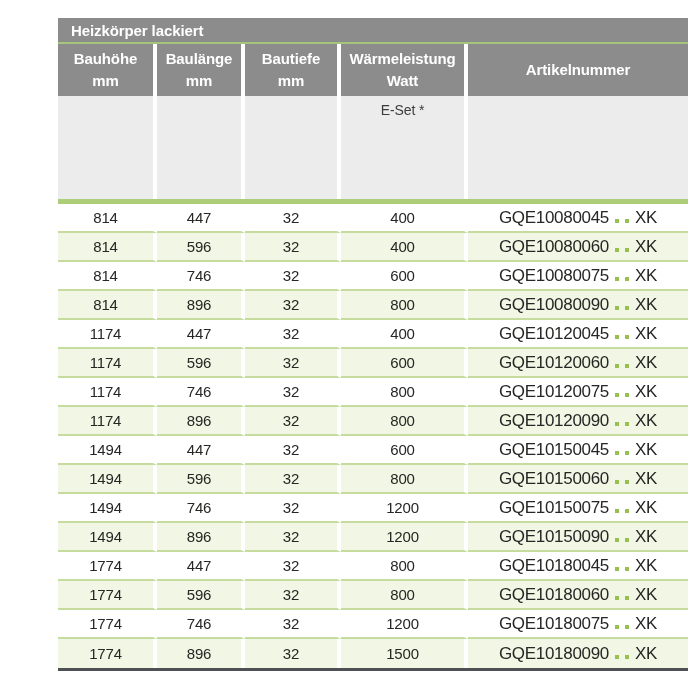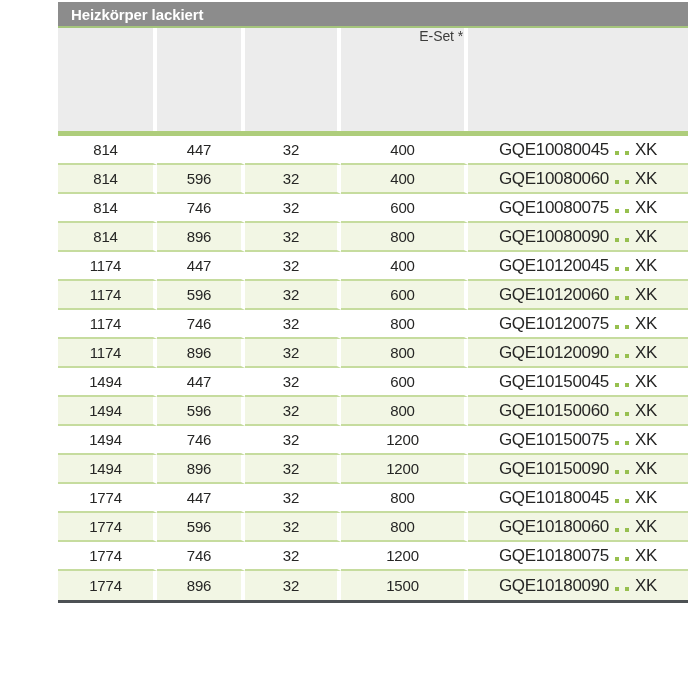--- a/index.html
+++ b/index.html
@@ -15,21 +15,21 @@
     --bottom-border:#4d5154;
   }
   *{box-sizing:border-box;}
   html,body{margin:0;padding:0;}
   body{
     width:700px;height:700px;background:#ffffff;
     font-family:"Liberation Sans", sans-serif;
     position:relative;overflow:hidden;
   }
   .table-wrap{
-    position:absolute;left:58px;top:2px;width:630px;
+    position:absolute;left:58px;top:18px;width:630px;
     border-bottom:3px solid var(--bottom-border);
   }
   table{
     border-collapse:separate;border-spacing:0;
     width:100%;table-layout:fixed;
   }
   
   .gut{border-right:4px solid #ffffff;}
   
   th.title-bar{
@@ -41,21 +41,21 @@
   }
   
   th.hcell{
     height:52px;background:var(--header-bg);color:var(--header-text);
     font-size:15px;font-weight:bold;text-align:center;vertical-align:middle;
     line-height:1.5;padding:0;letter-spacing:-0.1px;
   }
   
   td.sub{
     height:103px;background:var(--subheader-bg);
-    vertical-align:top;padding-top:0;text-align:right;
+    vertical-align:top;padding-top:6px;text-align:center;
     font-size:14px;color:#3c3c3b;letter-spacing:-0.1px;
   }
   
   td.band{height:5px;background:var(--accent-band);padding:0;line-height:0;}
   
   tbody td{
     height:29px;border-bottom:2px solid var(--row-separator);
     text-align:center;vertical-align:middle;
     font-size:15px;color:var(--text-dark);
     background:#ffffff;padding:0;letter-spacing:-0.2px;
@@ -81,20 +81,41 @@
         <col style="width:88px">
         <col style="width:96px">
       <col style="width:127px">
         <col style="width:220px">
     </colgroup>
     <thead>
       <tr>
         <th class="title-bar" colspan="5">Heizkörper lackiert</th>
       </tr>
       <tr>
+        <th class="hcell gut">
+          <div>Bauhöhe</div>
+          <div>mm</div>
+        </th>
+        <th class="hcell gut">
+          <div>Baulänge</div>
+          <div>mm</div>
+        </th>
+        <th class="hcell gut">
+          <div>Bautiefe</div>
+          <div>mm</div>
+        </th>
+        <th class="hcell gut">
+          <div>Wärmeleistung</div>
+          <div>Watt</div>
+        </th>
+        <th class="hcell">
+          <div>Artikelnummer</div>
+        </th>
+      </tr>
+      <tr>
         <td class="sub gut"></td>
         <td class="sub gut"></td>
         <td class="sub gut"></td>
         <td class="sub gut">E-Set *</td>
         <td class="sub"></td>
       </tr>
       <tr>
         <td class="band" colspan="5"></td>
       </tr>
     </thead>

